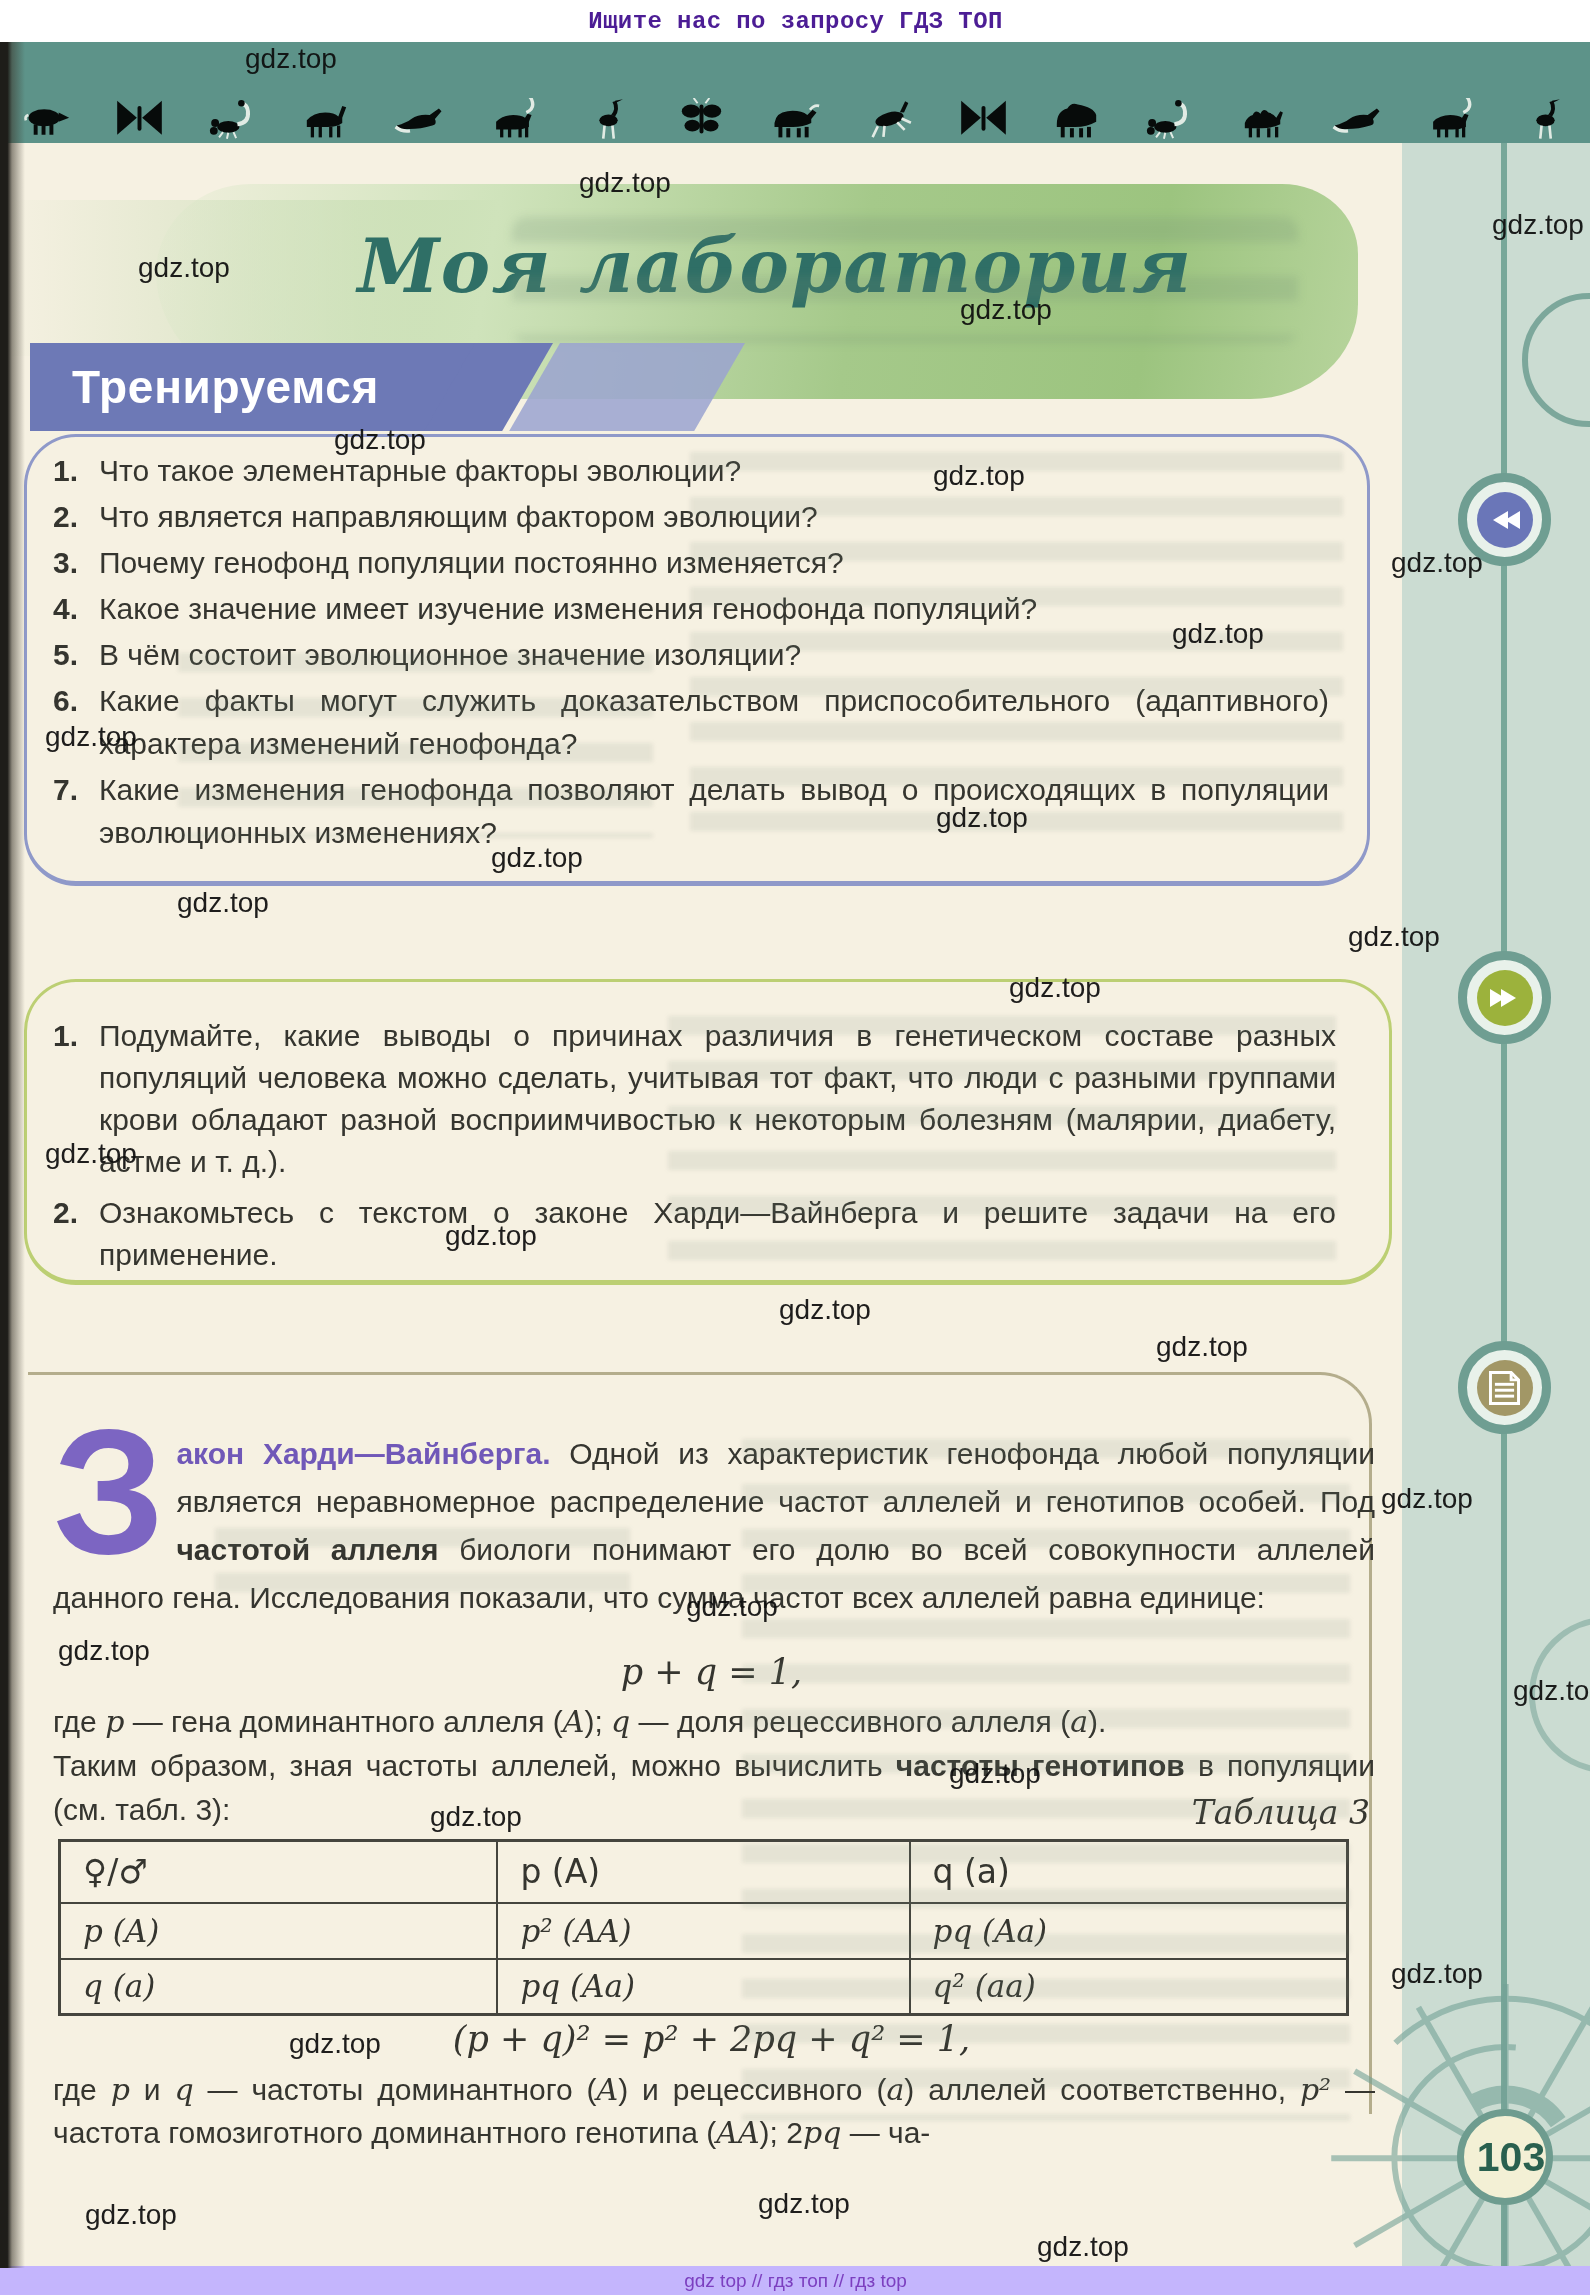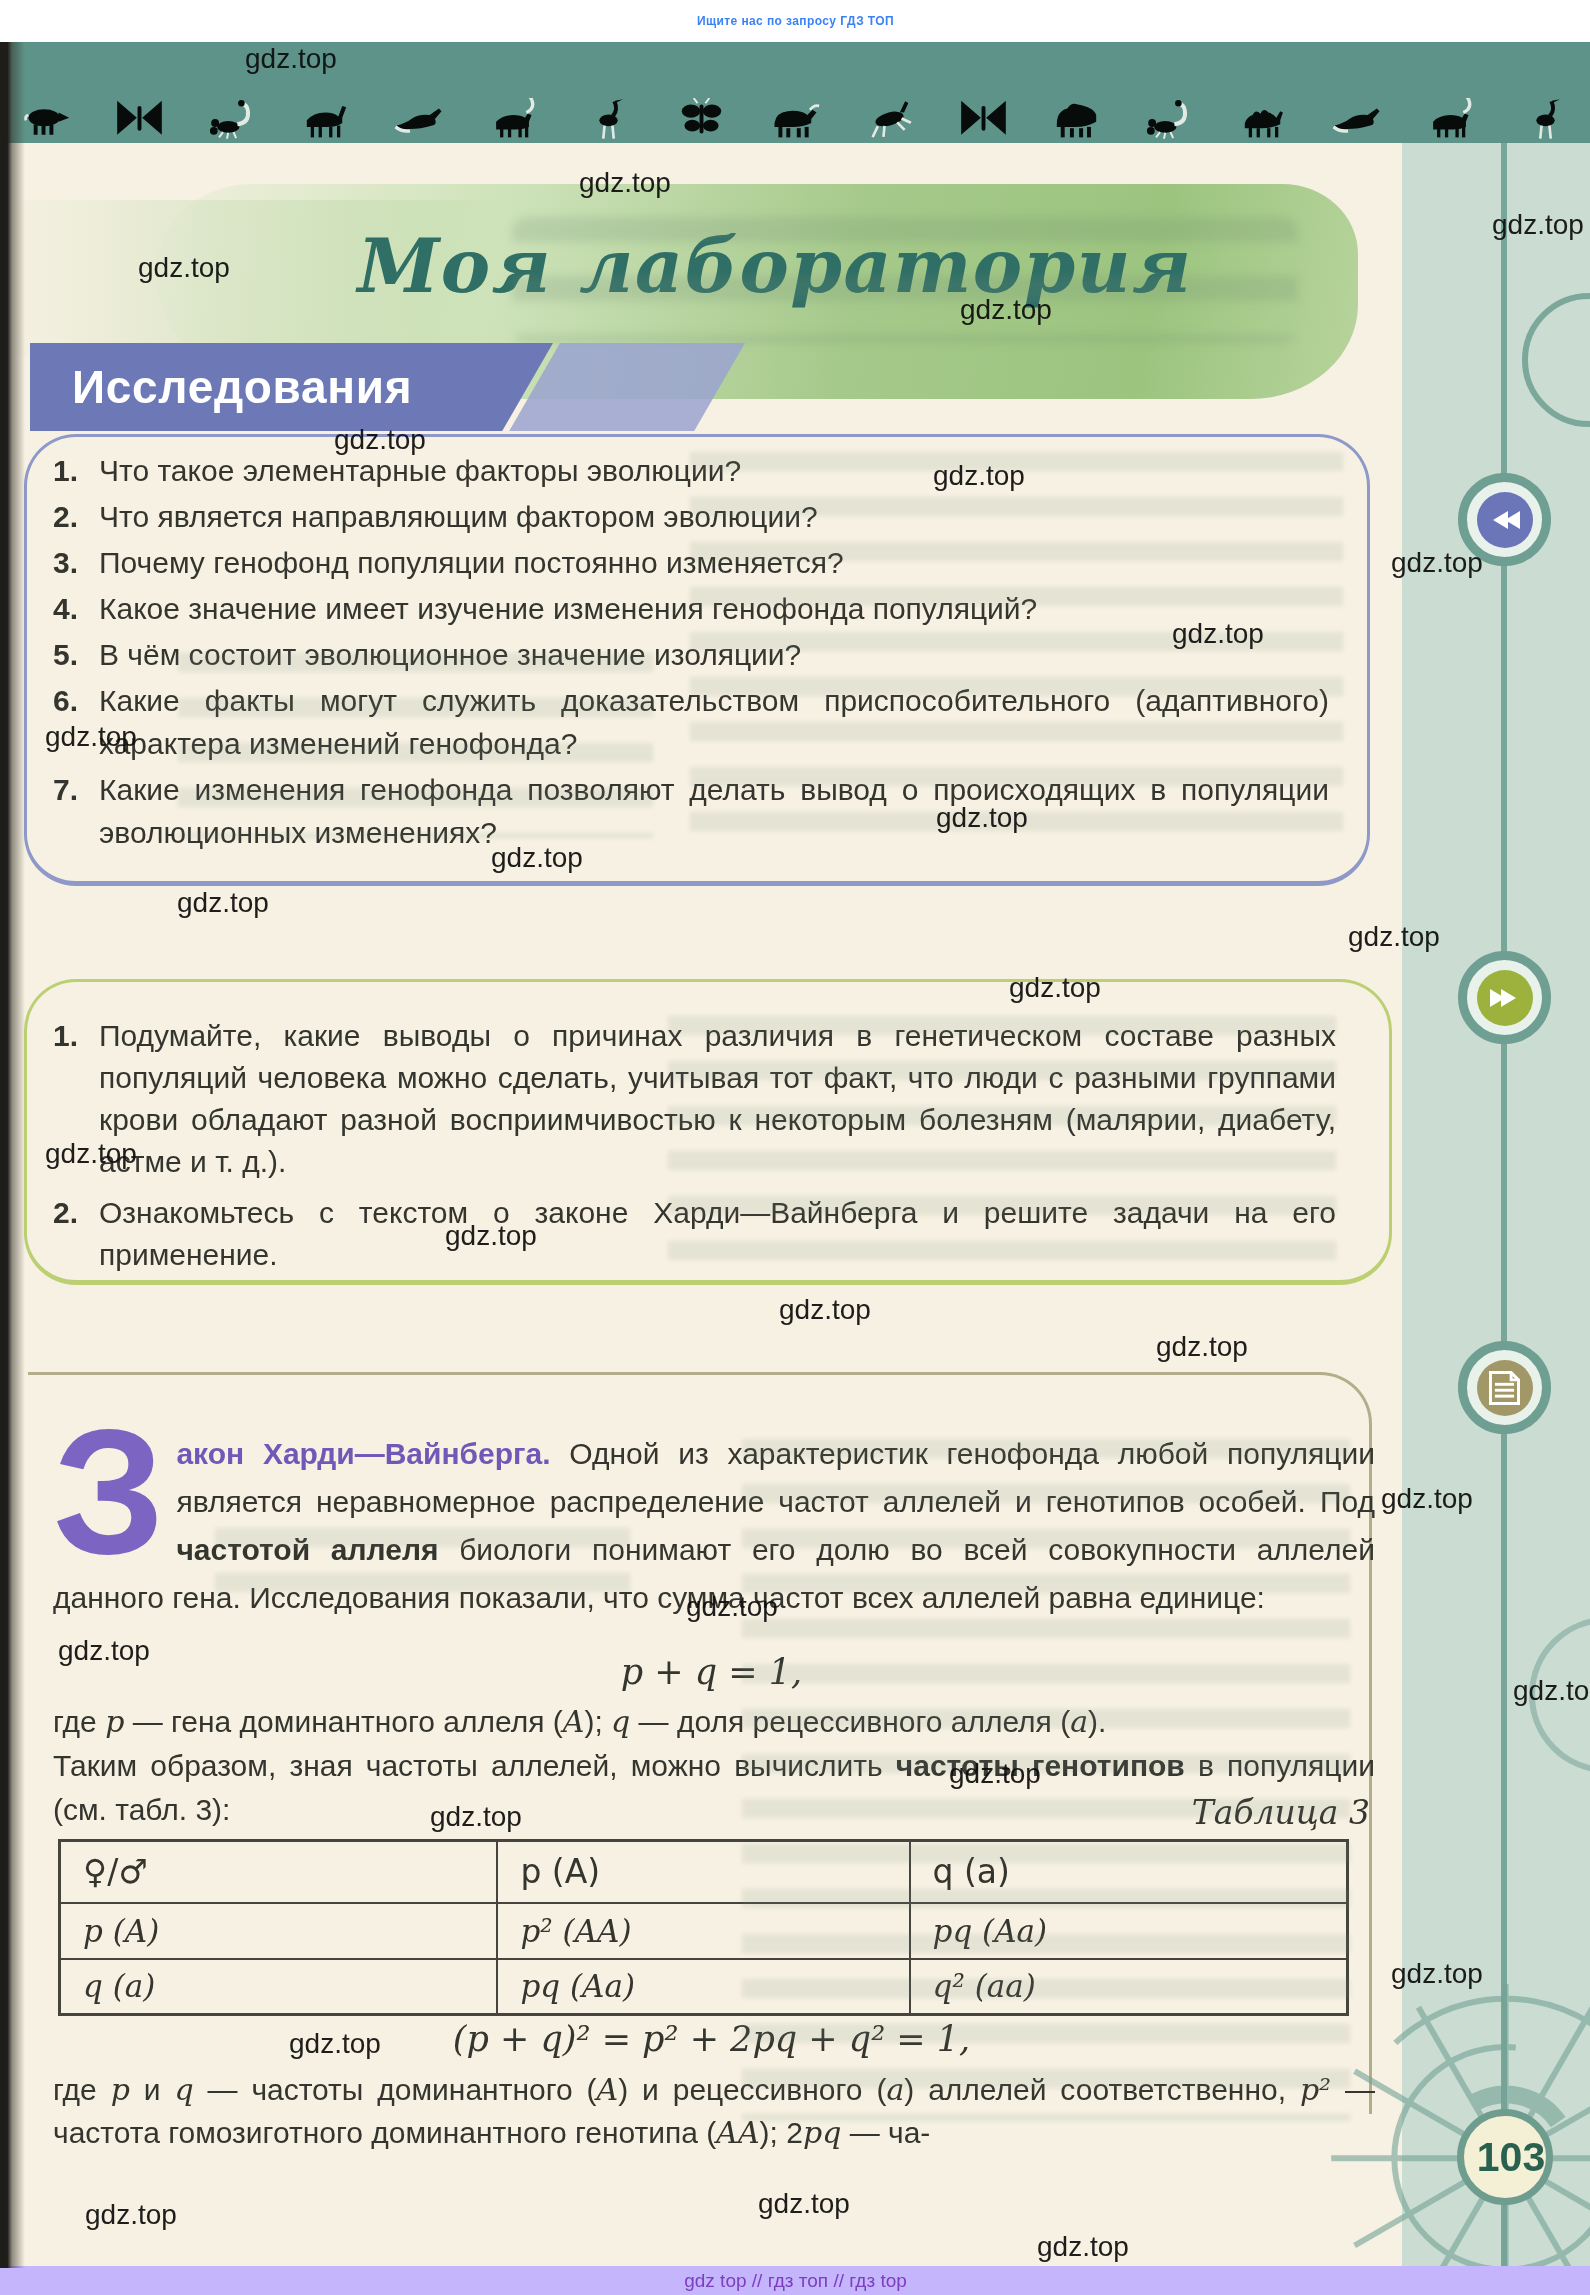--- a/index.html
+++ b/index.html
@@ -2,21 +2,21 @@
 <html style="font-size:12px"><head>
 <meta charset="utf-8">
 <style>
   html,body{margin:0;padding:0;background:#ffffff;}
   .stage{position:relative;width:1591px;height:2295px;overflow:hidden;
          font-family:"Liberation Sans",sans-serif;background:#ffffff;}
 
   
   .top-strip{position:absolute;left:0;top:0;width:1591px;height:42px;background:#ffffff;
              display:flex;align-items:center;justify-content:center;}
-  .top-strip span{color:#3b82f6;font-size:12px;font-weight:600;letter-spacing:0.4px;}
+  .top-strip span{color:#4c1d95;font-size:24px;font-weight:600;letter-spacing:0.4px;font-family:Liberation Mono, monospace;}
 
   
   .teal-banner{position:absolute;left:0;top:42px;width:1591px;height:101px;background:#5d9389;}
   .animals{position:absolute;left:0;bottom:3px;width:1591px;height:49px;display:flex;
            align-items:flex-end;justify-content:space-between;padding:0 19px;box-sizing:border-box;}
   .animals svg{height:42px;width:53px;opacity:.92;}
 
   
   .page{position:absolute;left:0;top:143px;width:1591px;height:2125px;background:#f6f1e2;}
   .spine{position:absolute;left:0;top:42px;width:25px;height:2226px;
@@ -295,21 +295,21 @@
 
   <div class="title-blob-tail"></div>
   <div class="title-blob"></div>
   <div class="page-title">Моя лаборатория</div>
 
   <div class="secbox box-train"></div>
   <div class="banner bn-train">
     <div class="b-dark"></div>
     <div class="b-dark-skew"></div>
     <div class="b-light"></div>
-    <div class="b-label">Исследования</div>
+    <div class="b-label">Тренируемся</div>
   </div>
   <ol class="qlist txt" id="train-list">
       <li>
         <span class="n">1.</span>
         <span class="t">Что такое элементарные факторы эволюции?</span>
       </li>
       <li>
         <span class="n">2.</span>
         <span class="t">Что является направляющим фактором эволюции?</span>
       </li>

